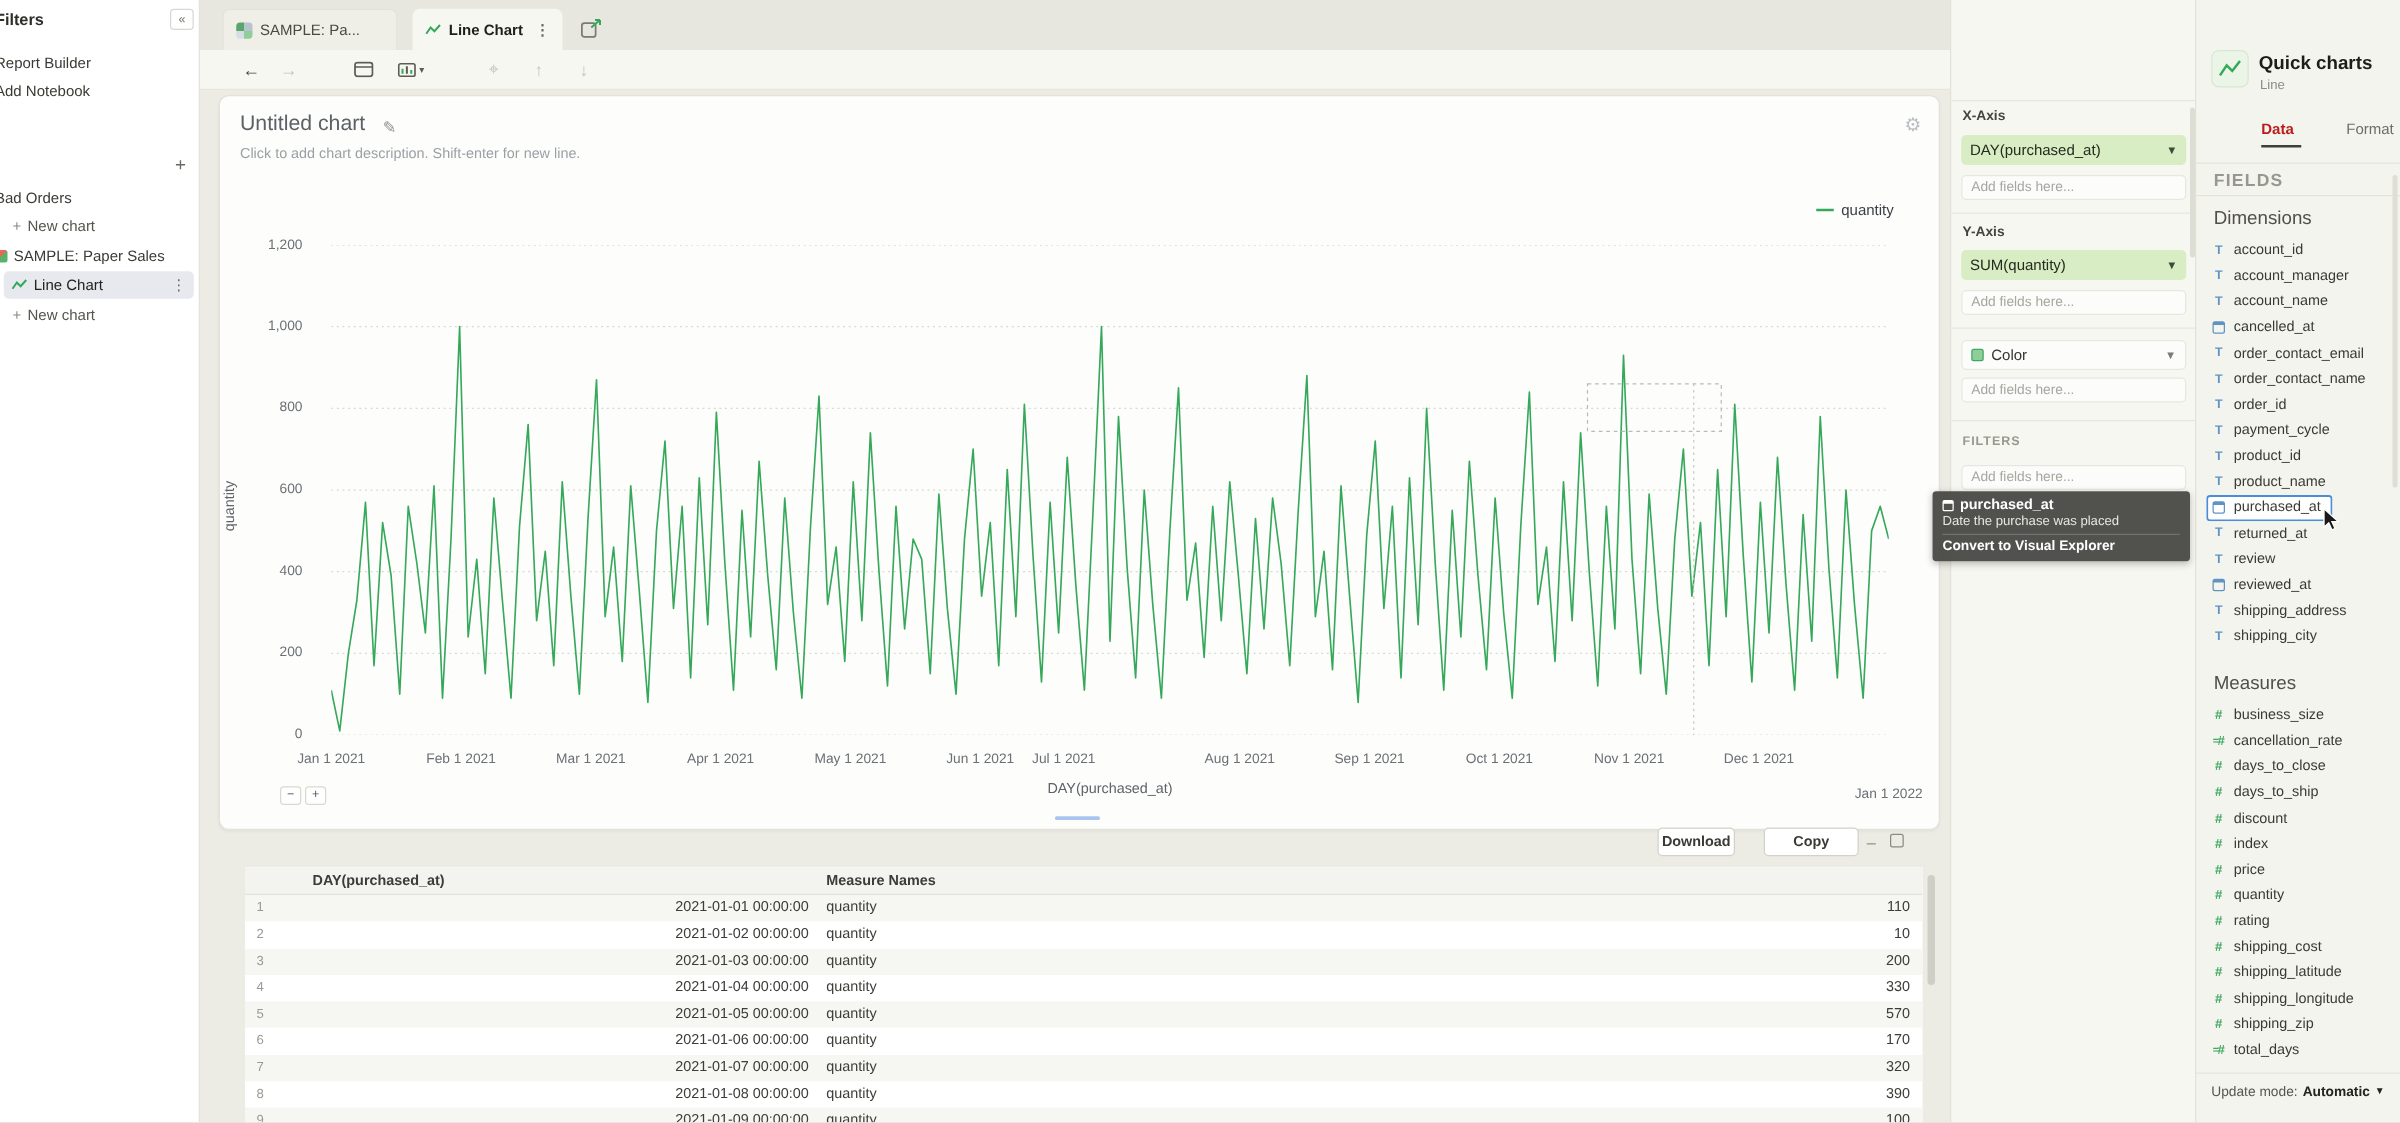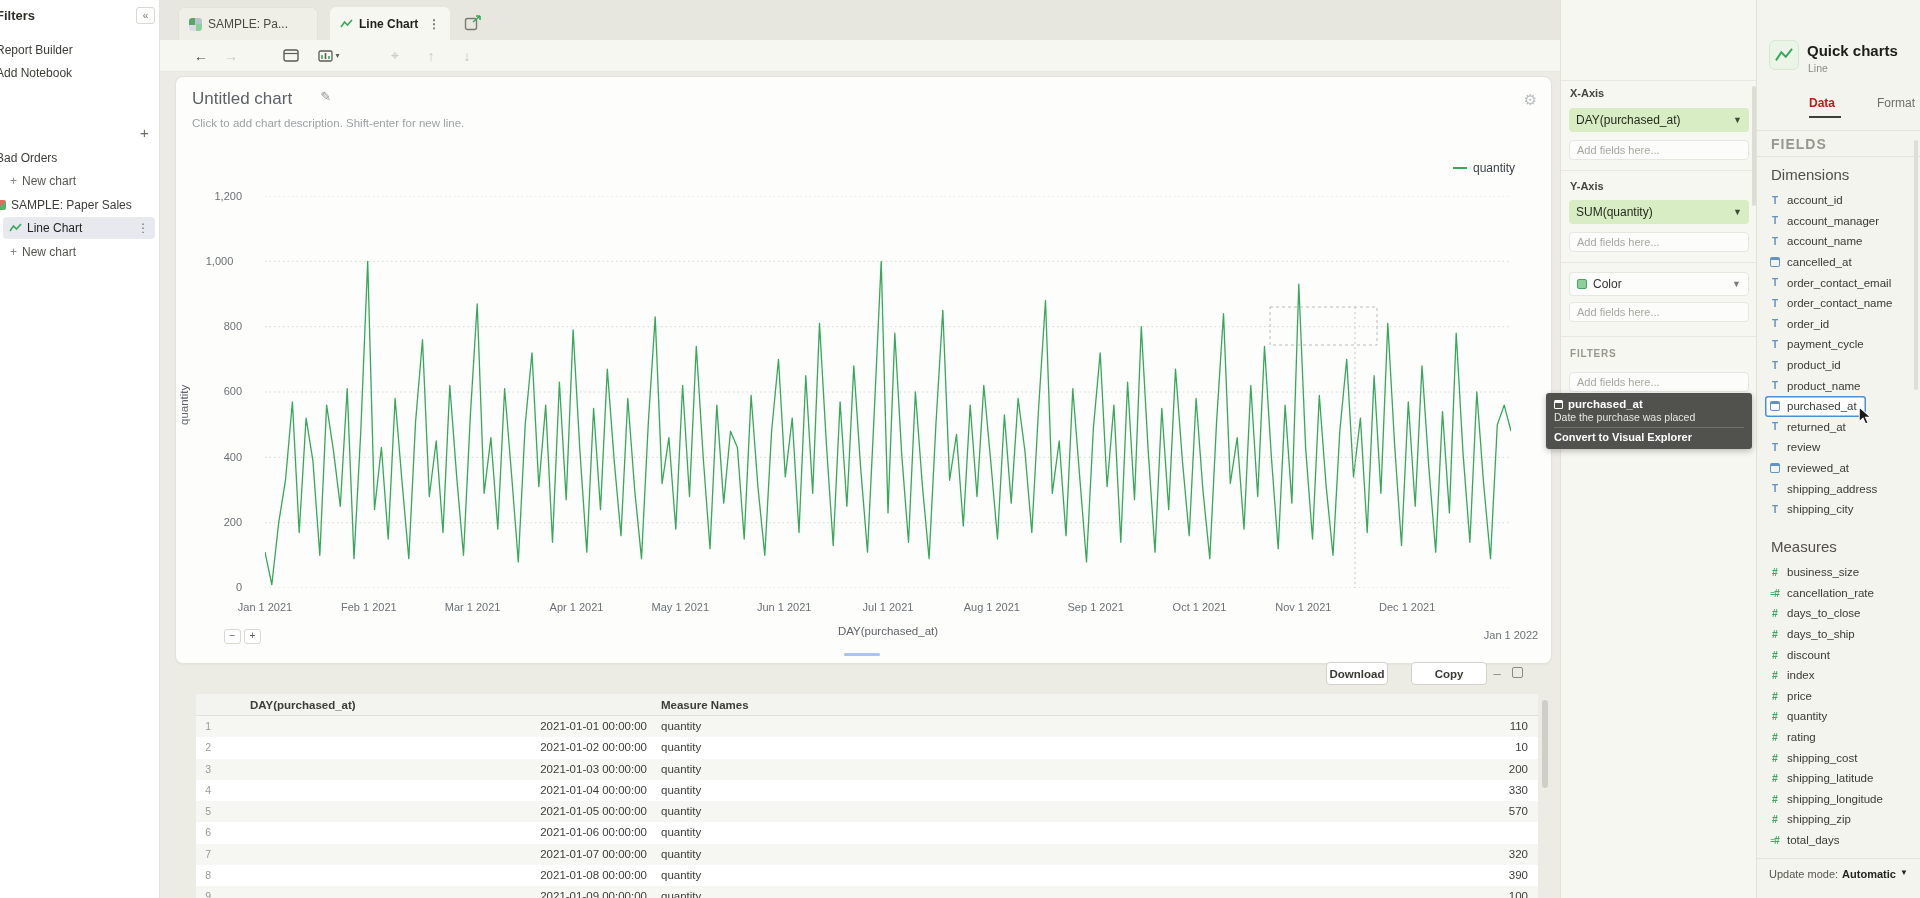--- a/index.html
+++ b/index.html
@@ -39,21 +39,21 @@
   #toolbar{left:160px;top:40px;width:1400px;height:32px;background:#f7f7f1;border-bottom:1px solid #e6e6de}
   .tb-ic{position:absolute;top:0;height:31px;width:26px;display:flex;align-items:center;justify-content:center;
          font-size:14px;cursor:pointer}
   .tb-dark{color:#44443f}.tb-dis{color:#c7c7bf}
   .caret{font-size:8px;margin-left:2px;color:#5c5c55}
 
   
   #content{left:160px;top:72px;width:1400px;height:826px;background:#ecece4}
   #card{left:175px;top:76px;width:1377px;height:588px;background:#fdfdfc;border:1px solid #e3e3db;border-radius:8px;
         box-shadow:0 1px 2px rgba(0,0,0,.04)}
-  .ct-row{position:absolute;left:16px;top:12px;display:flex;align-items:flex-start;gap:28px}
+  .ct-row{position:absolute;left:16px;top:12px;display:flex;align-items:flex-end;gap:14px}
   .card-title{font-size:17px;color:#5d6166}
   .pencil{color:#8f948f;font-size:13px;cursor:pointer}
   .card-sub{position:absolute;left:16px;top:40px;font-size:11.5px;color:#9ba0a4}
   .gear{position:absolute;right:14px;top:14px;font-size:15px;color:#b9bec2;cursor:pointer}
   .legend{position:absolute;left:1277px;top:84px;display:flex;align-items:center;gap:6px;font-size:12px;color:#3a3f44}
   .legend .sw{width:14px;height:2px;background:#35a85a}
   .ylab{position:absolute;left:2px;top:348px;transform:rotate(-90deg);transform-origin:left top;
         font-size:11.5px;color:#5f6368}
   .ytick{position:absolute;width:45px;text-align:right;font-size:11px;color:#6b7075}
   .xtick{position:absolute;width:92px;text-align:center;font-size:11px;color:#6b7075;top:0}
@@ -229,21 +229,21 @@
       <span>quantity</span>
     </div>
 
     <div class="ylab">quantity</div>
     <div id="yticks">
         <span class="ytick" style="top: 504.498px;">0</span>
         <span class="ytick" style="top: 439.165px;">200</span>
         <span class="ytick" style="top: 373.832px;">400</span>
         <span class="ytick" style="top: 308.499px;">600</span>
         <span class="ytick" style="top: 243.166px;">800</span>
-        <span class="ytick" style="top: 177.833px; text-align: center;">1,000</span>
+        <span class="ytick" style="top: 177.833px;">1,000</span>
         <span class="ytick" style="top: 112.5px;">1,200</span>
       </div>
 
     <div id="plot-wrap">
       <svg id="plot-svg" width="1246" height="392" viewBox="0 0 1246 392">
           <line x1="0" x2="1246" y1="0.00" y2="0.00" stroke="#d8d8d0" stroke-width="1" stroke-dasharray="1.5 3"></line>
           <line x1="0" x2="1246" y1="65.33" y2="65.33" stroke="#d8d8d0" stroke-width="1" stroke-dasharray="1.5 3"></line>
           <line x1="0" x2="1246" y1="130.67" y2="130.67" stroke="#d8d8d0" stroke-width="1" stroke-dasharray="1.5 3"></line>
           <line x1="0" x2="1246" y1="196.00" y2="196.00" stroke="#d8d8d0" stroke-width="1" stroke-dasharray="1.5 3"></line>
           <line x1="0" x2="1246" y1="261.33" y2="261.33" stroke="#d8d8d0" stroke-width="1" stroke-dasharray="1.5 3"></line>
@@ -255,21 +255,21 @@
         </svg>
     </div>
 
     <div id="xticks">
         <span class="xtick" style="left: 43px;">Jan 1 2021</span>
         <span class="xtick" style="left: 146.833px;">Feb 1 2021</span>
         <span class="xtick" style="left: 250.667px;">Mar 1 2021</span>
         <span class="xtick" style="left: 354.5px;">Apr 1 2021</span>
         <span class="xtick" style="left: 458.333px;">May 1 2021</span>
         <span class="xtick" style="left: 562.167px;">Jun 1 2021</span>
-        <span class="xtick" style="left: 666px; text-align: center;">Jul 1 2021</span>
+        <span class="xtick" style="left: 629px; text-align: center;">Jul 1 2021</span>
         <span class="xtick" style="left: 769.833px;">Aug 1 2021</span>
         <span class="xtick" style="left: 873.667px;">Sep 1 2021</span>
         <span class="xtick" style="left: 977.5px;">Oct 1 2021</span>
         <span class="xtick" style="left: 1081.33px;">Nov 1 2021</span>
         <span class="xtick" style="left: 1185.17px;">Dec 1 2021</span>
         <span class="xtick" style="left: 1289px; margin-top: 28px;">Jan 1 2022</span>
       </div>
     <div class="xtitle">DAY(purchased_at)</div>
 
     <span class="zoom-btn" style="left:48px;top:552px">−</span>
@@ -316,20 +316,21 @@
         <div class="trow">
           <span class="c-num">5</span>
           <span class="c-date">2021-01-05 00:00:00</span>
           <span class="c-name">quantity</span>
           <span class="c-val">570</span>
         </div>
         <div class="trow">
           <span class="c-num">6</span>
           <span class="c-date">2021-01-06 00:00:00</span>
           <span class="c-name">quantity</span>
+          <span class="c-val">170</span>
         </div>
         <div class="trow">
           <span class="c-num">7</span>
           <span class="c-date">2021-01-07 00:00:00</span>
           <span class="c-name">quantity</span>
           <span class="c-val">320</span>
         </div>
         <div class="trow">
           <span class="c-num">8</span>
           <span class="c-date">2021-01-08 00:00:00</span>

